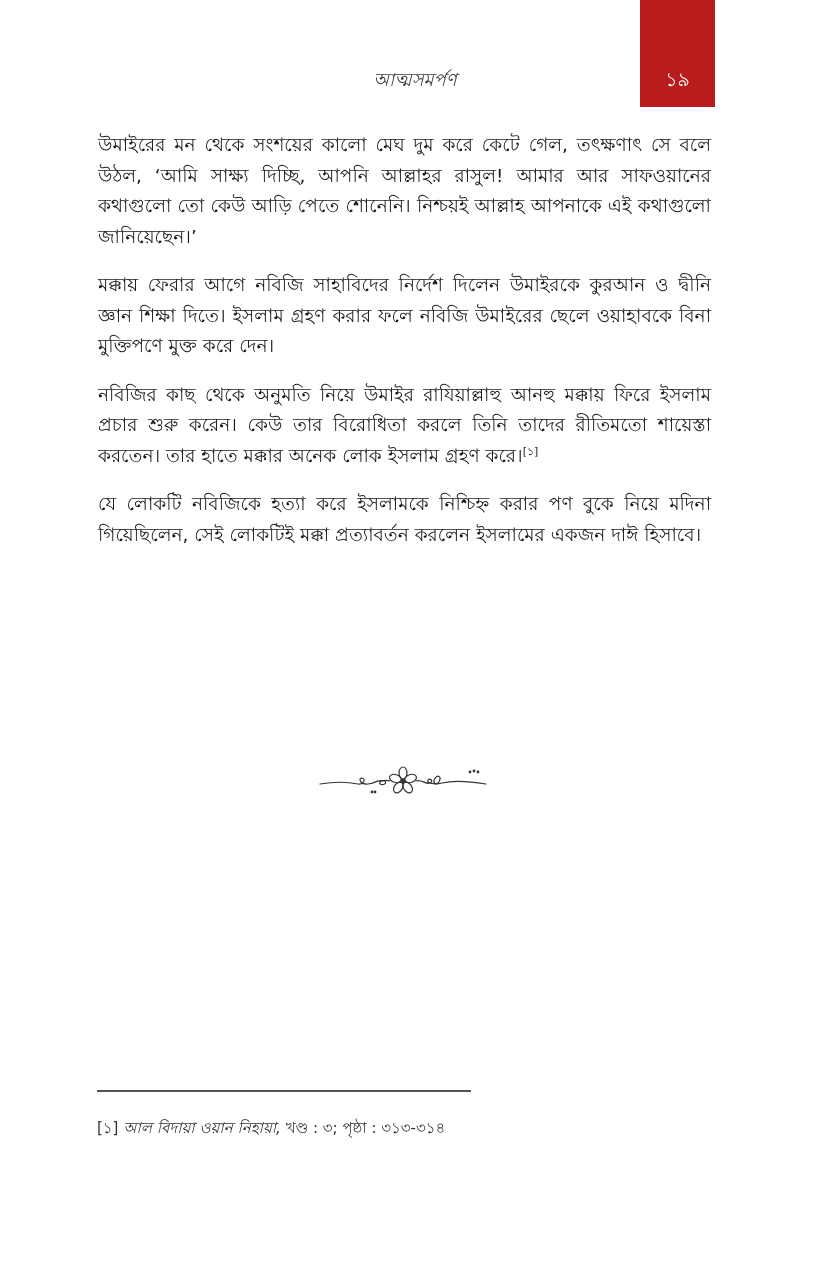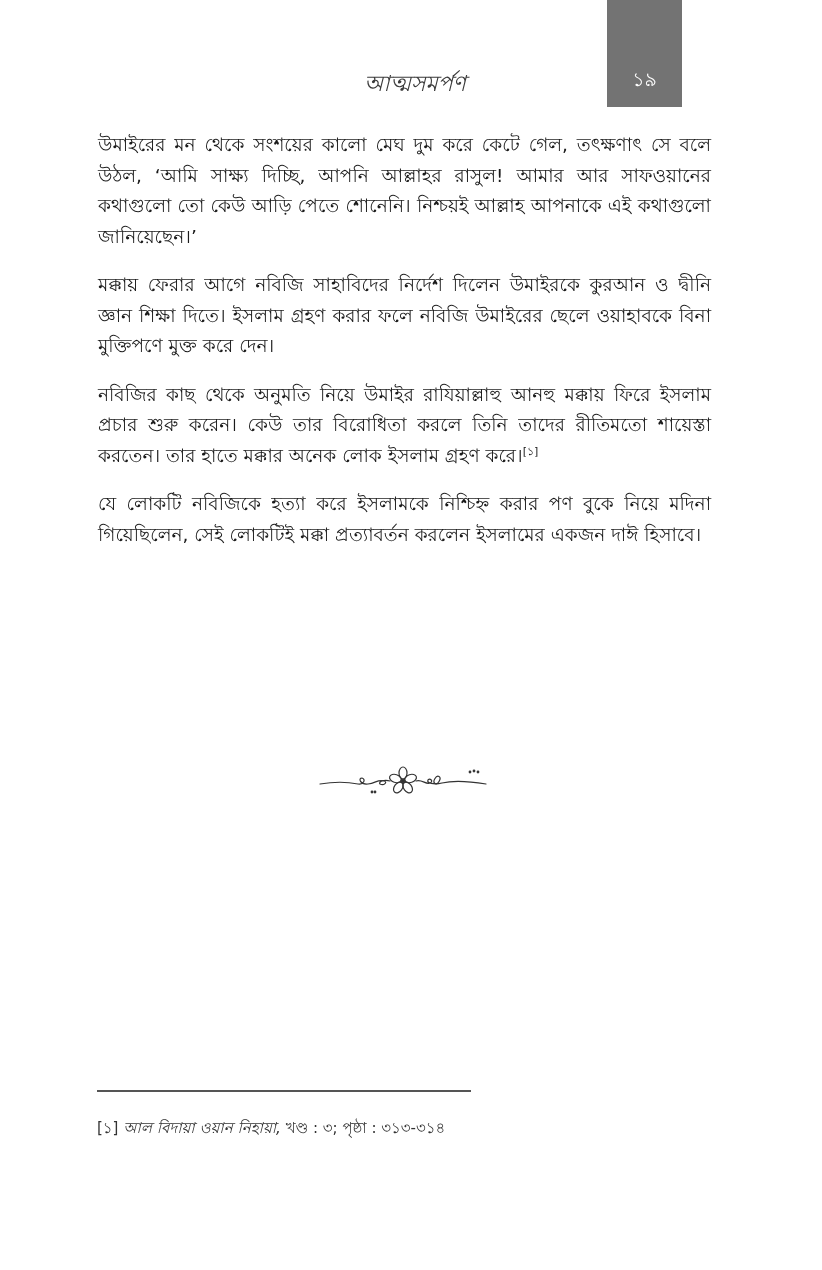--- a/index.html
+++ b/index.html
@@ -10,43 +10,43 @@
     body {
       width: 822px;
       height: 1270px;
       position: relative;
       overflow: hidden;
       font-family: "DejaVu Sans", "Liberation Sans", sans-serif;
       color: #1a1a1a;
     }
     .page-number-box {
       position: absolute;
-      left: 607px;
+      left: 640px;
       top: 0;
       width: 75px;
       height: 107px;
-      background: #737373;
+      background: #b91c1c;
       display: flex;
       align-items: flex-end;
       justify-content: center;
       box-sizing: border-box;
       padding-bottom: 18px;
     }
     .page-number {
       color: #ffffff;
       font-size: 19px;
       line-height: 1;
     }
     .running-header {
       position: absolute;
       left: 300px;
       top: 66px;
       width: 230px;
       text-align: center;
-      font-size: 22px;
+      font-size: 18px;
       font-style: italic;
       color: #3a3a3a;
     }
     .body-text {
       position: absolute;
       left: 98px;
       top: 130px;
       width: 613px;
     }
     .paragraph {

